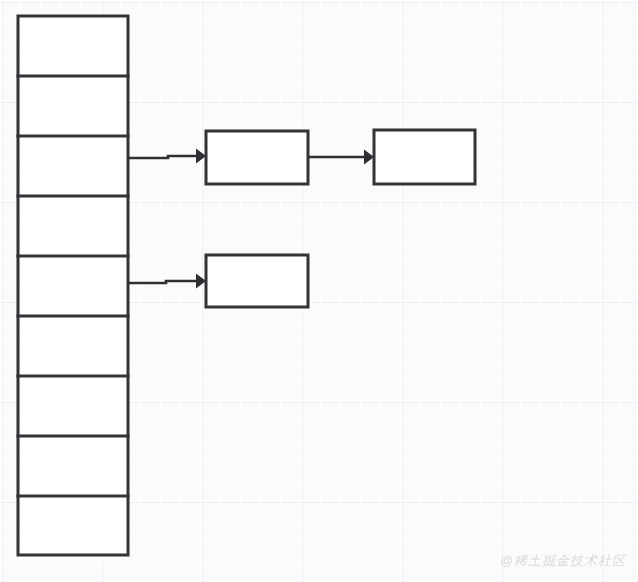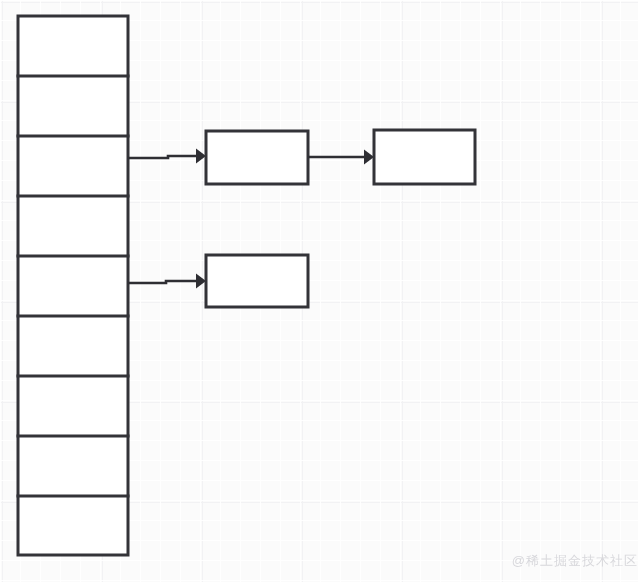--- a/index.html
+++ b/index.html
@@ -52,27 +52,28 @@
     stroke-width: 2.6;
     fill: none;
     stroke-linejoin: miter;
     stroke-linecap: butt;
   }
   .arrow-head {
     fill: #2e2e33;
   }
   .watermark {
     position: absolute;
-    right: 0;
+    right: 12px;
     bottom: 12px;
     color: #d8d8dc;
     font-size: 13px;
     letter-spacing: 1px;
     user-select: none;
     white-space: nowrap;
+    font-style: italic;
   }
 </style>
 </head>
 <body>
 
 <div id="canvas">
 
   <svg id="diagram-svg" viewBox="0 0 638 582" xmlns="http://www.w3.org/2000/svg">
 
     <g>

